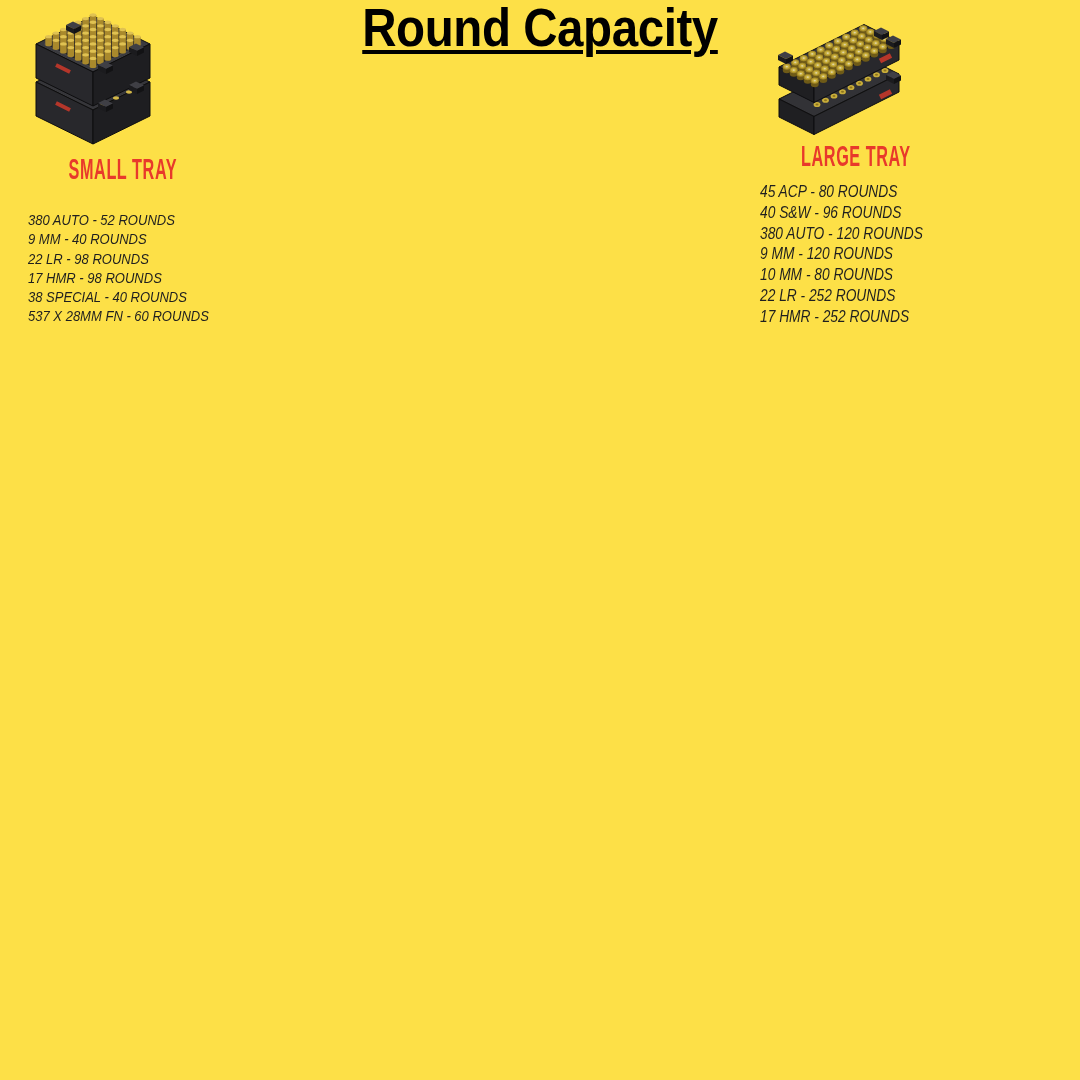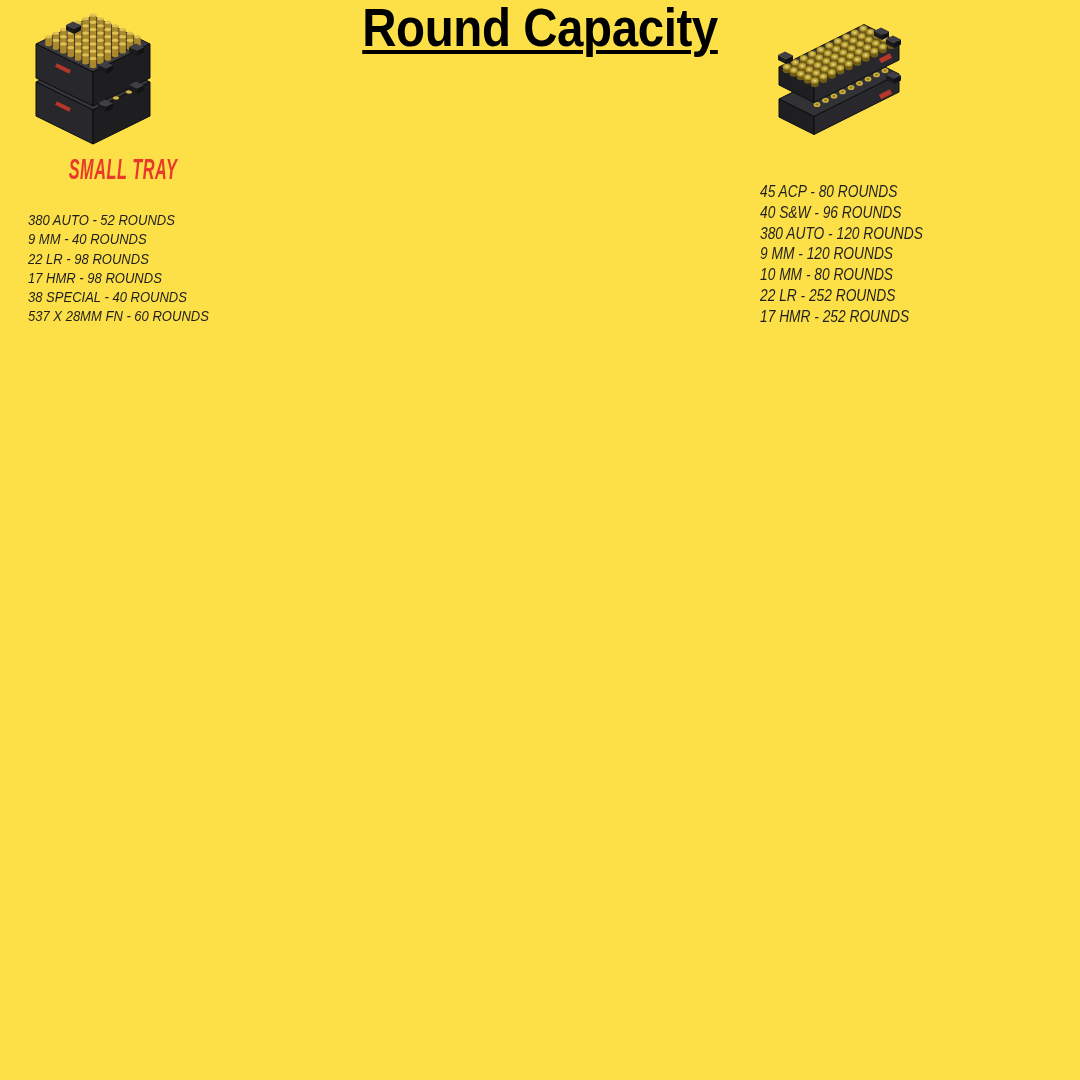--- a/index.html
+++ b/index.html
@@ -7,21 +7,21 @@
     position:relative;width:1080px;height:1080px;background:#fde047;overflow:hidden;
     font-family:"Liberation Sans", sans-serif;
   }
   
   .title{position:absolute;top:-3px;left:0;width:100%;margin:0;text-align:center;
          font-size:54px;line-height:60px;font-weight:bold;color:#000;}
   .title-inner{display:inline-block;transform:scaleX(0.88);transform-origin:center top;
                text-decoration:underline;text-decoration-thickness:4px;text-underline-offset:4px;
                letter-spacing:-0.5px;}
   
-  figure.tray{position:absolute;margin:0;padding:0;text-align:center;font-style:italic;}
+  figure.tray{position:absolute;margin:0;padding:0;text-align:center;}
   figure.tray.small{left:26px;top:4px;width:134px;}
   figure.tray.large{left:758px;top:9px;width:162px;}
   figure.tray svg{display:block;margin:0 auto;}
   figcaption.tray-label{
     margin-top:2px;font-weight:bold;font-size:29px;line-height:30px;letter-spacing:1px;
     color:#e8392b;white-space:nowrap;
   }
   figcaption.tray-label span{display:inline-block;transform:scaleX(0.56);transform-origin:center;}
   
   ul.caps{position:absolute;margin:0;padding:0;list-style:none;
@@ -447,20 +447,21 @@
           <path d="M117 66 L125 70 L132 66.5 L124 62.5 Z" fill="#3f3f45"></path>
           <path d="M117 66 L125 70 L125 75 L117 71 Z" fill="#1b1b1e"></path>
           <path d="M125 70 L132 66.5 L132 71.5 L125 75 Z" fill="#121214"></path>
         </g>
 
       <g stroke="#b5362a" stroke-width="5">
         <path d="M111 52 l11 -5.5"></path>
         <path d="M111 88 l11 -5.5"></path>
       </g>
     </svg>
+    <figcaption class="tray-label"><span>LARGE TRAY</span></figcaption>
   </figure>
 
   <ul class="caps right">
     <li>45 ACP - 80 ROUNDS</li>
     <li>40 S&amp;W - 96 ROUNDS</li>
     <li>380 AUTO - 120 ROUNDS</li>
     <li>9 MM - 120 ROUNDS</li>
     <li>10 MM - 80 ROUNDS</li>
     <li>22 LR - 252 ROUNDS</li>
     <li>17 HMR - 252 ROUNDS</li>

